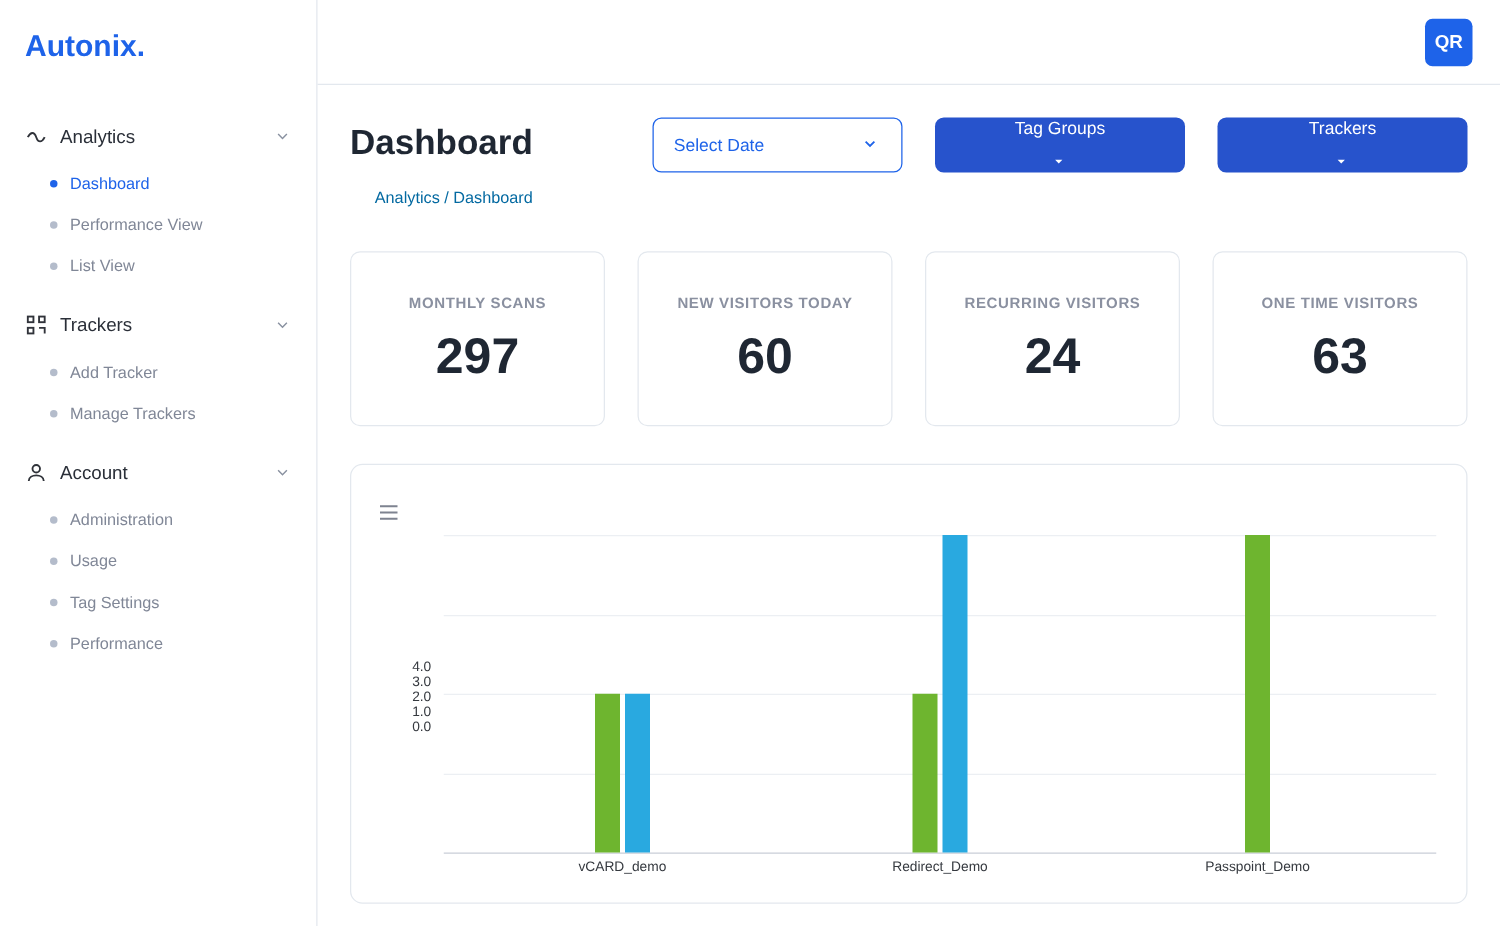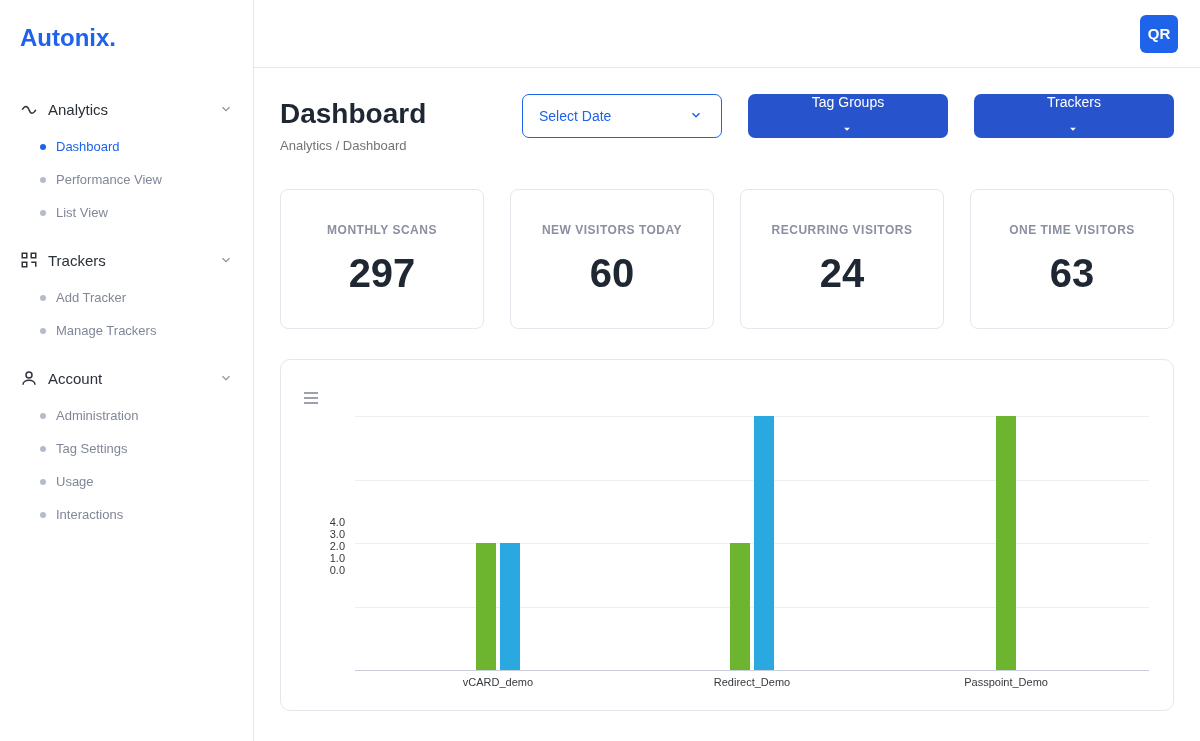--- a/index.html
+++ b/index.html
@@ -30,21 +30,21 @@
   .sub li .dot{width:6px;height:6px;border-radius:50%;background:#B4BCCB;}
   .sub li.active{color:var(--blue);}
   .sub li.active .dot{background:var(--blue);}
   
   .main{flex:1;padding:0;position:relative;}
   .topbar{height:68px;display:flex;align-items:center;justify-content:flex-end;padding:0 22px;border-bottom:1px solid var(--border);}
   .avatar{width:38px;height:38px;border-radius:6px;background:var(--blue);color:#fff;display:flex;align-items:center;justify-content:center;font-size:15px;font-weight:600;}
   .content{padding:26px 26px 0 26px;}
   .headrow{display:flex;align-items:flex-start;gap:22px;}
   .page-title{font-size:28px;font-weight:700;padding-top:4px;}
-  .crumb{font-size:13px;color:#737373;margin-top:8px;}
+  .crumb{font-size:13px;color:#0369a1;margin-top:20px;text-align:right;}
   .filters{margin-left:auto;display:flex;gap:26px;}
   .select{height:44px;width:200px;border-radius:7px;display:flex;align-items:center;justify-content:space-between;padding:0 16px;font-size:14px;cursor:pointer;}
   .select.outline{border:1px solid var(--blue);color:var(--blue);background:#fff;}
   .select.fill{background:var(--blue-dark);color:#fff;flex-direction:column;}
   .select .chev{width:16px;height:16px;}
   
   .stats{display:flex;gap:26px;margin-top:36px;}
   .card{flex:1;border:1px solid var(--border);border-radius:8px;height:140px;display:flex;flex-direction:column;align-items:center;justify-content:center;}
   .card .t{font-size:12px;letter-spacing:.5px;color:#8A90A0;font-weight:600;}
   .card .v{font-size:40px;font-weight:800;margin-top:14px;}
@@ -157,29 +157,29 @@
               </svg>
           </span>
         </div>
         <ul class="sub">
           <li>
               <span class="dot"></span>
               <span>Administration</span>
             </li>
           <li>
               <span class="dot"></span>
+              <span>Usage</span>
+            </li>
+          <li>
+              <span class="dot"></span>
               <span>Tag Settings</span>
             </li>
           <li>
               <span class="dot"></span>
-              <span>Usage</span>
-            </li>
-          <li>
-              <span class="dot"></span>
-              <span>Interactions</span>
+              <span>Performance</span>
             </li>
         </ul>
       </div>
     </nav>
   </aside>
 
   <main class="main">
     <div class="topbar">
       <div class="avatar">
           <span>QR</span>

